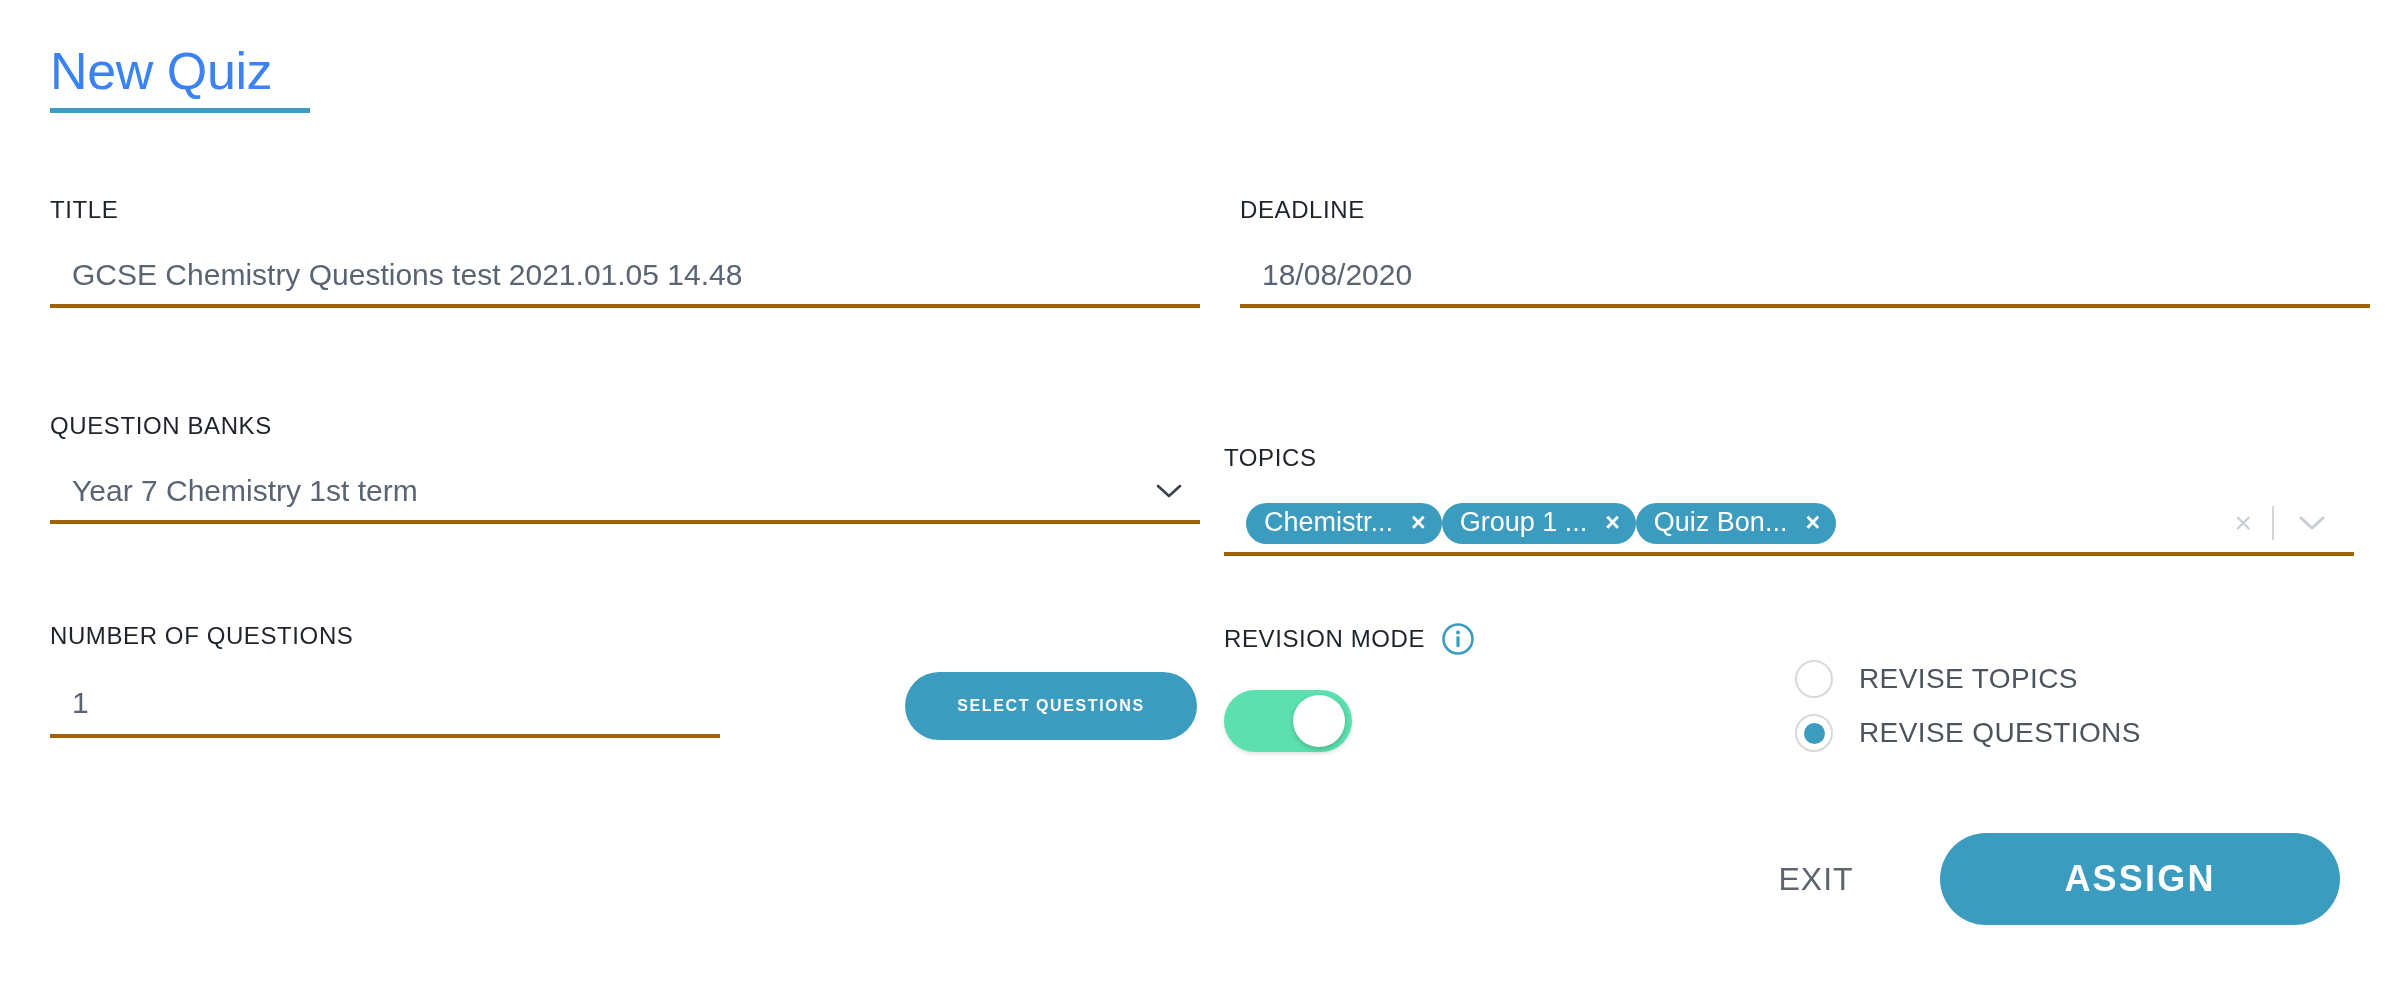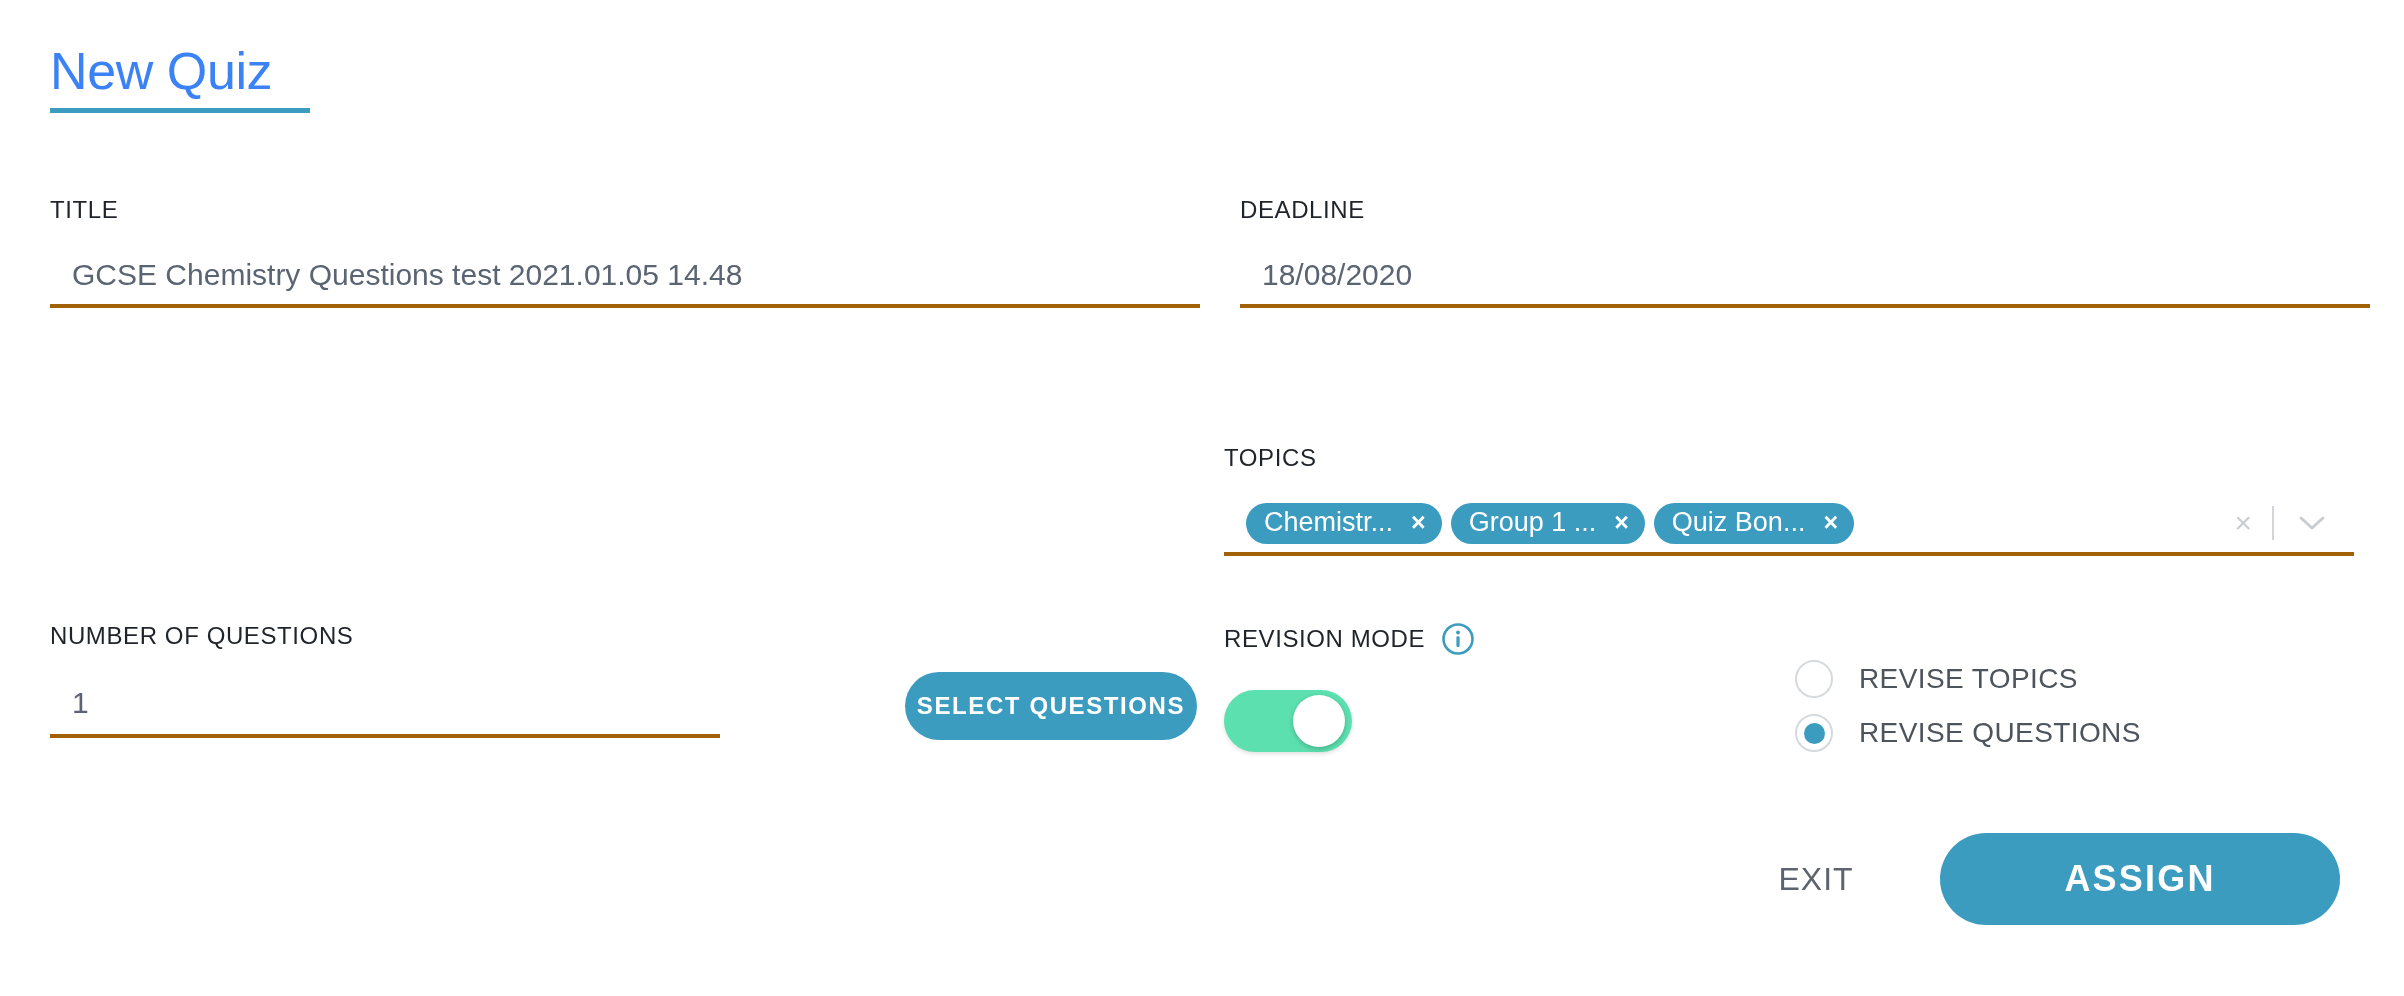--- a/index.html
+++ b/index.html
@@ -79,21 +79,21 @@
     top: 50%;
     transform: translateY(-50%);
     display: inline-flex;
   }
   .chevron svg { display: block; }
 
   
   .chips {
     display: flex;
     align-items: flex-end;
-    gap: 9px;
+    gap: 0;
     padding-left: 22px;
   }
   .chip {
     display: inline-flex;
     align-items: center;
     gap: 18px;
     background: #3c9cc0;
     color: #ffffff;
     border-radius: 999px;
     padding: 6px 16px 8px 18px;
@@ -150,21 +150,21 @@
     align-items: center;
     justify-content: center;
     text-transform: uppercase;
   }
   #select-questions-button {
     position: absolute;
     left: 905px;
     top: 672px;
     width: 292px;
     height: 68px;
-    font-size: 24px;
+    font-size: 16px;
   }
   #assign-button {
     position: absolute;
     left: 1940px;
     top: 833px;
     width: 400px;
     height: 92px;
     font-size: 36px;
     letter-spacing: 2.2px;
   }
@@ -275,20 +275,31 @@
     </div>
   </div>
 
   <div class="field" id="field-deadline">
     <div class="field-label">DEADLINE</div>
     <div class="field-control">
       <span class="field-value">18/08/2020</span>
     </div>
   </div>
 
+  <div class="field" id="field-banks">
+    <div class="field-label">QUESTION BANKS</div>
+    <div class="field-control">
+      <span class="field-value">Year 7 Chemistry 1st term</span>
+      <span class="chevron">
+        <svg width="30" height="20" viewBox="0 0 30 20" aria-hidden="true">
+          <polyline points="4,5 15,15 26,5" fill="none" stroke="#3b4149" stroke-width="2.6" stroke-linecap="round" stroke-linejoin="round"></polyline>
+        </svg>
+      </span>
+    </div>
+  </div>
 
   <div class="field" id="field-topics">
     <div class="field-label">TOPICS</div>
     <div class="field-control">
       <div class="chips">
         <span class="chip">
           <span>Chemistr...</span>
           <span class="chip-remove">×</span>
         </span>
         <span class="chip">

